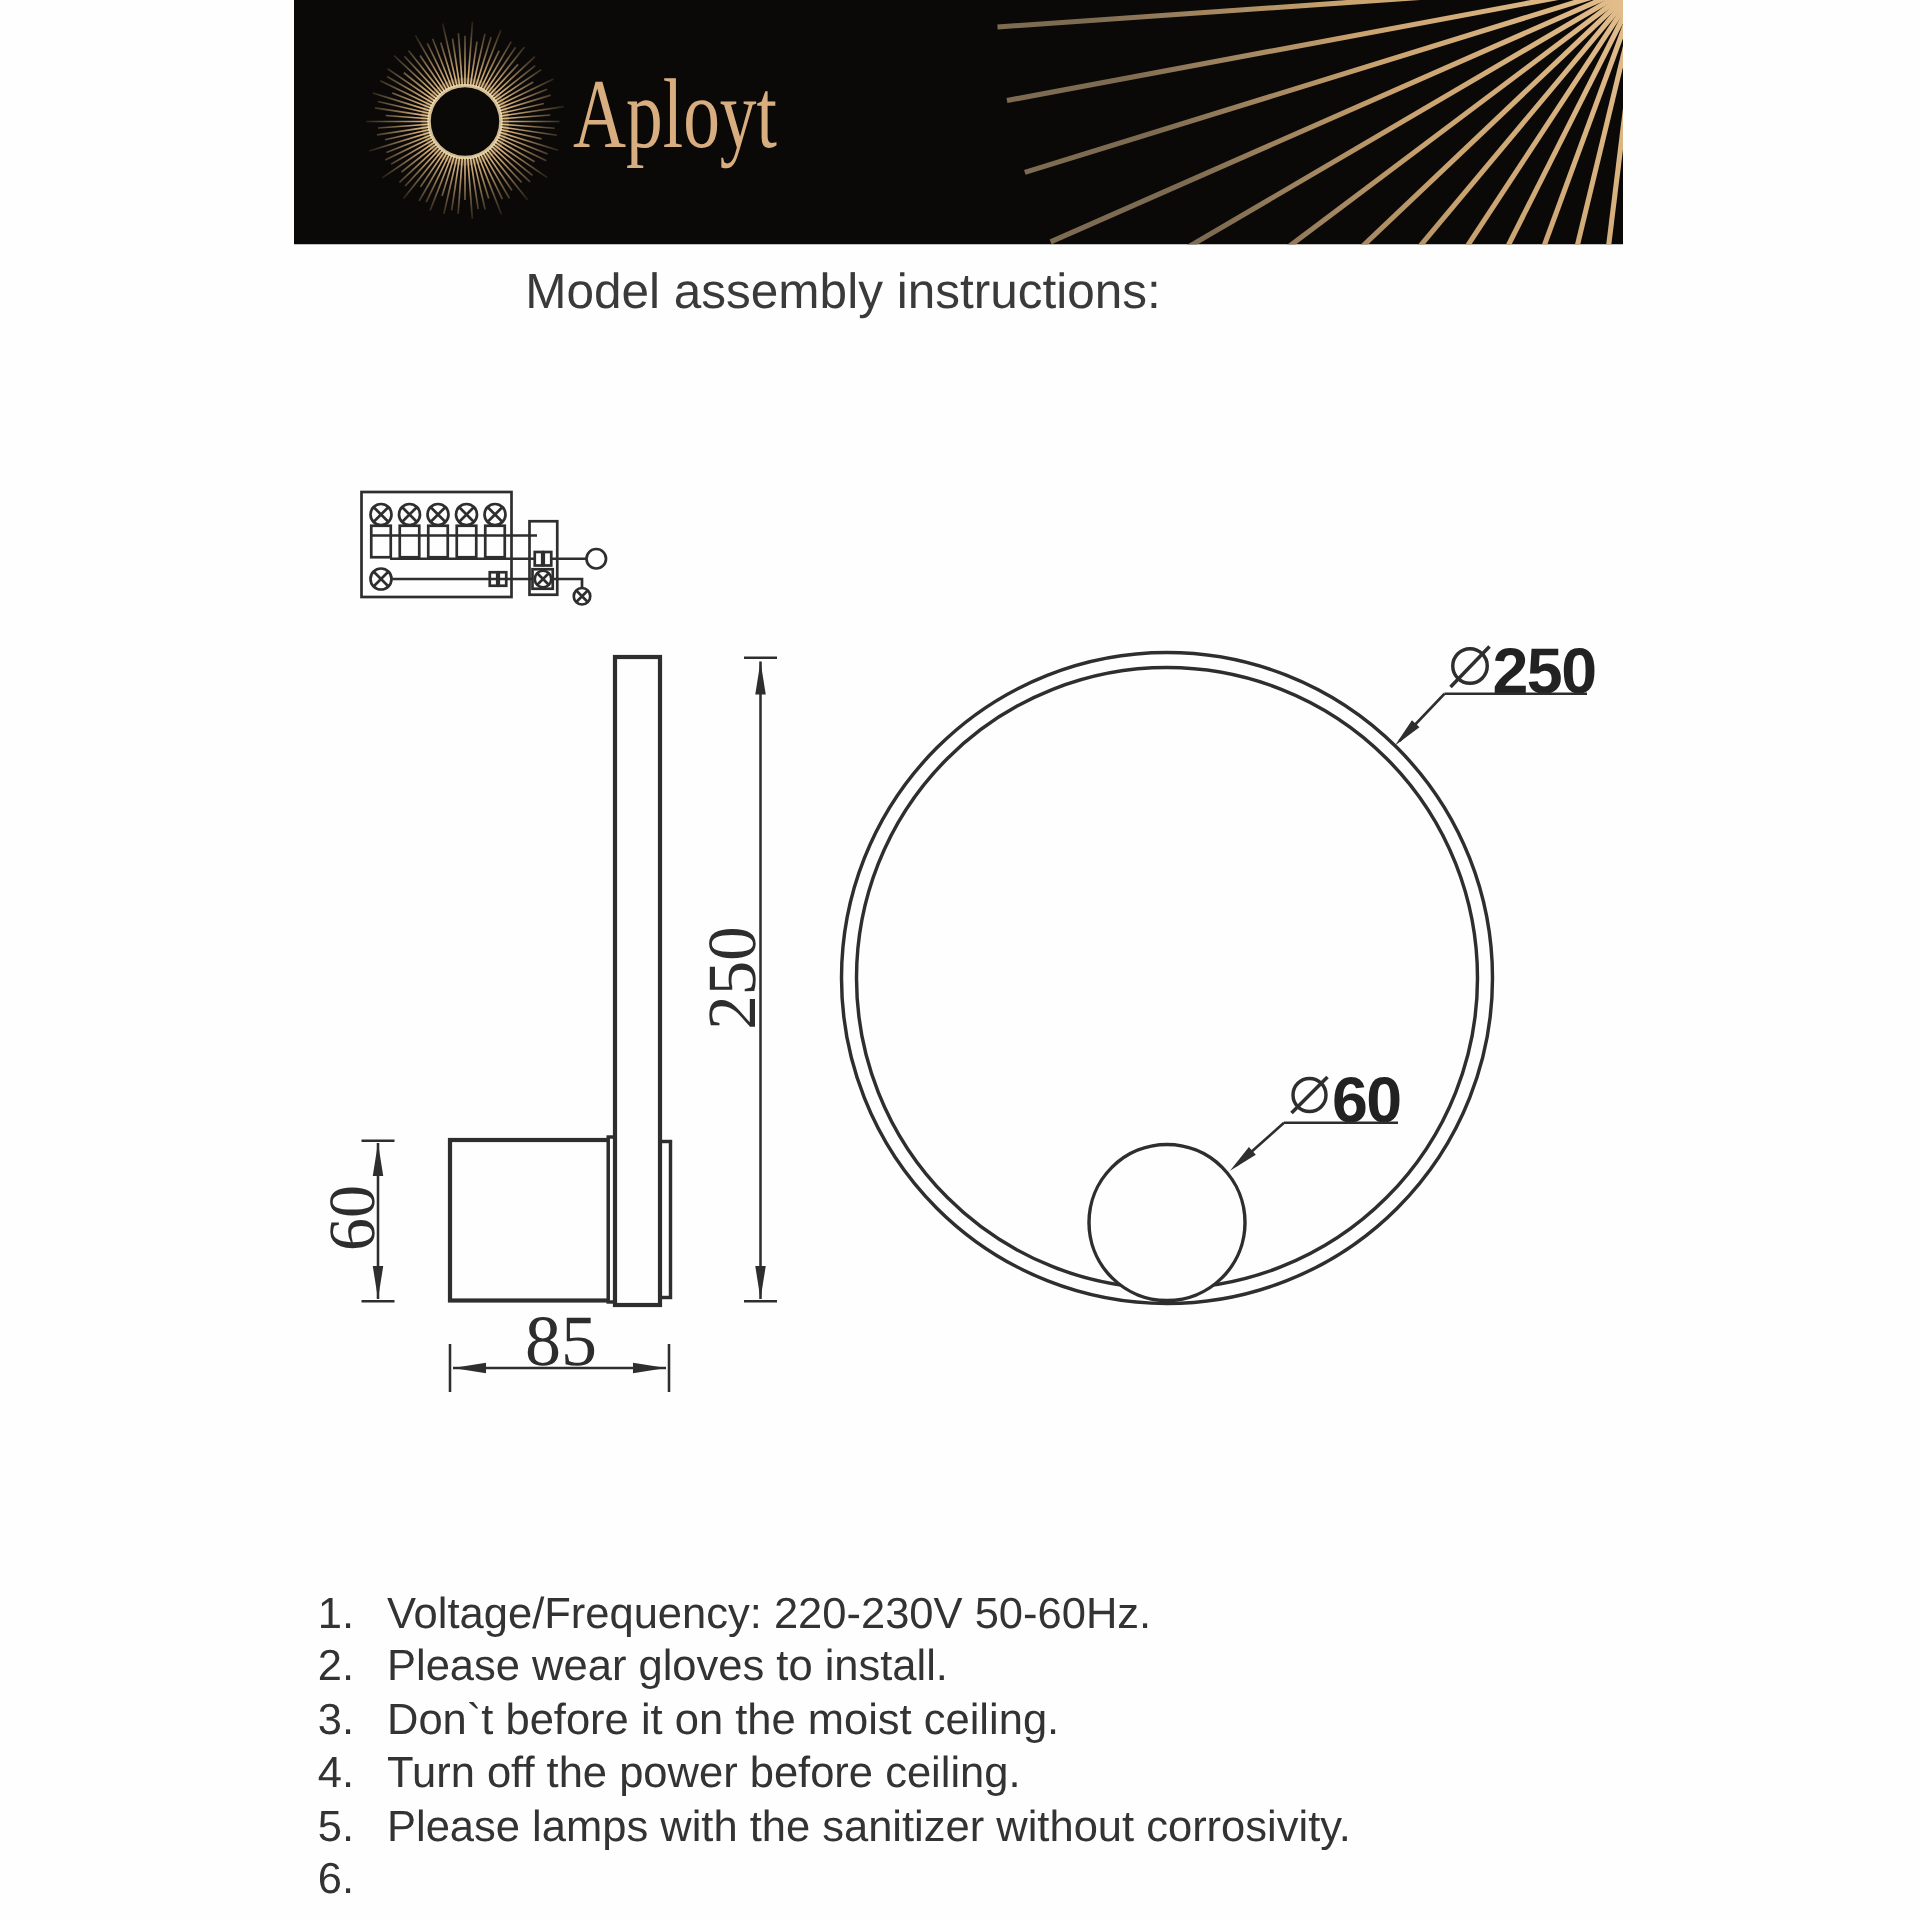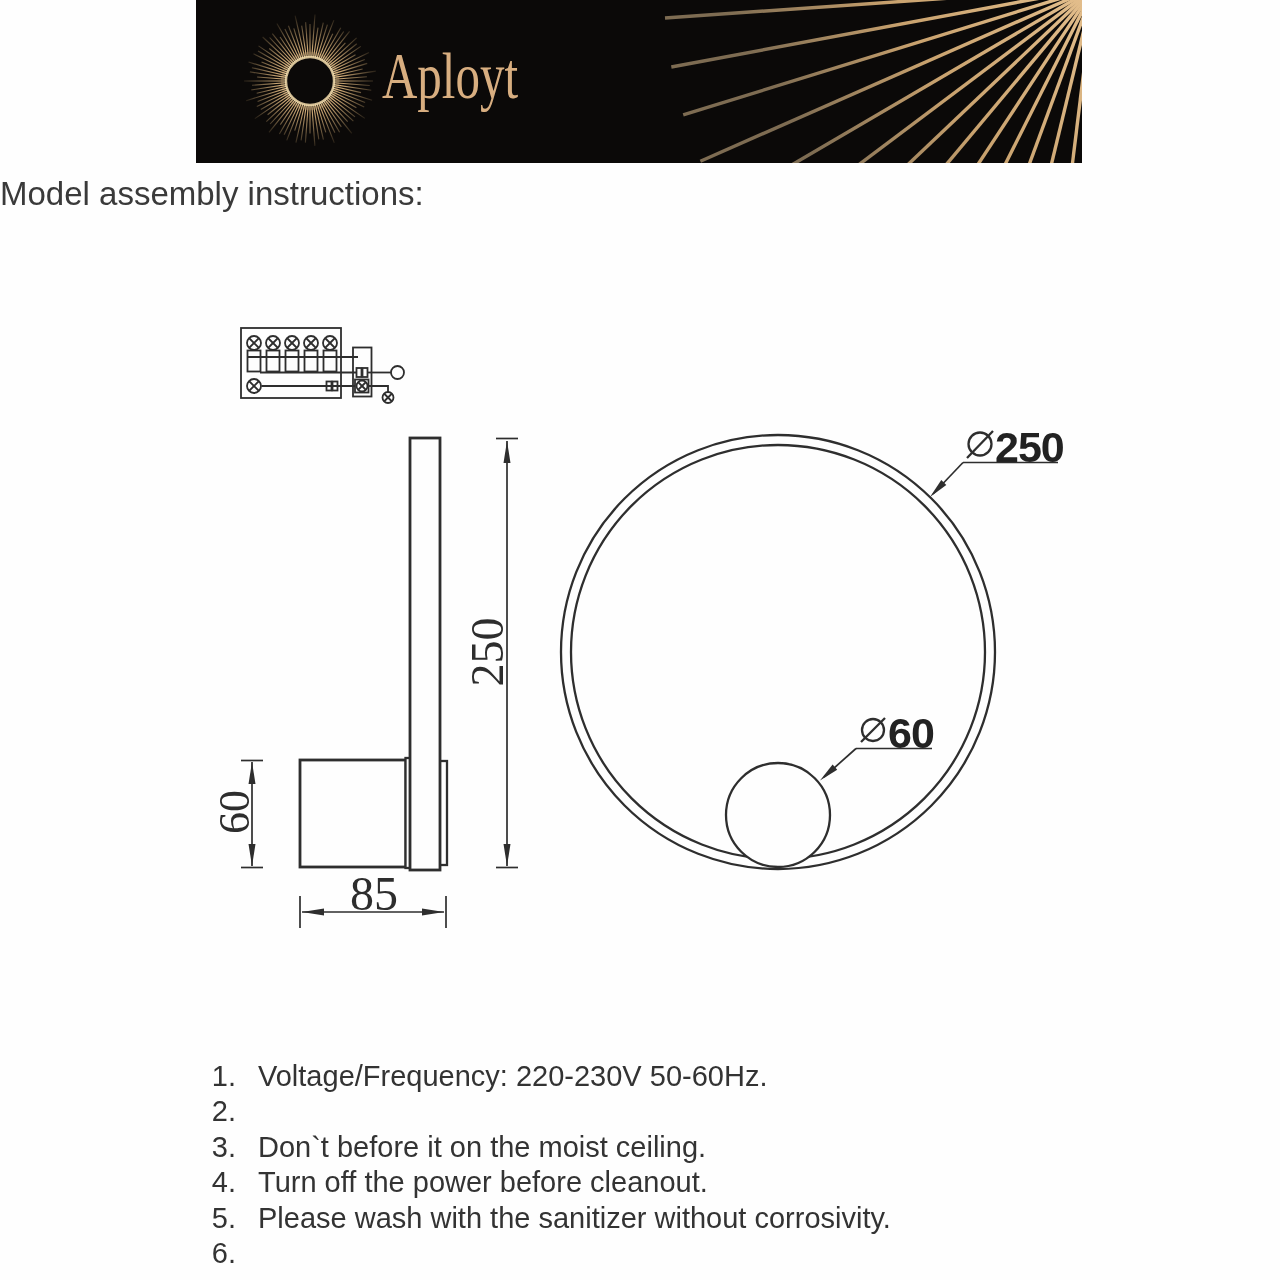--- a/index.html
+++ b/index.html
@@ -7,21 +7,21 @@
     --gold:#d8ae80;
     --line:#2e2e2e;
     --text:#3a3a3a;
   }
   html,body{margin:0;padding:0;background:#ffffff;}
   .page{position:relative;width:1280px;height:1280px;background:#fefefe;overflow:hidden;
         font-family:"Liberation Sans",sans-serif;padding-left:34px;}
   .banner{position:absolute;left:196px;top:0;width:886px;height:163px;}
   .banner svg{display:block;width:886px;height:163px;}
   .brand-text{font-family:"Liberation Serif",serif;fill:var(--gold);}
-  .title-block{position:absolute;left:0;top:174px;width:1124px;
+  .title-block{position:absolute;left:0;top:174px;width:1124px;text-align:center;
                color:var(--text);font-size:33px;line-height:39px;}
   .drawing{position:absolute;left:0;top:280px;width:1280px;height:680px;}
   .drawing .ln{stroke:var(--line);fill:none;}
   .drawing .thick{stroke-width:2.8;}
   .drawing .mid{stroke-width:2.3;}
   .drawing .thin{stroke-width:1.8;}
   .drawing .dim{stroke-width:1.7;}
   .drawing .whitefill{fill:#fefefe;}
   .drawing .arrow{fill:var(--line);stroke:none;}
   .dim-serif{font-family:"Liberation Serif",serif;fill:#2d2d2d;}
@@ -291,31 +291,32 @@
     </g>
   </svg>
 
   <div class="list">
     <div class="item">
       <span class="num">1.</span>
       <span class="txt">Voltage/Frequency: 220-230V 50-60Hz.</span>
     </div>
     <div class="item">
       <span class="num">2.</span>
+      <span class="txt">Please wear gloves to install.</span>
     </div>
     <div class="item">
       <span class="num">3.</span>
       <span class="txt">Don`t before it on the moist ceiling.</span>
     </div>
     <div class="item">
       <span class="num">4.</span>
-      <span class="txt">Turn off the power before cleanout.</span>
+      <span class="txt">Turn off the power before ceiling.</span>
     </div>
     <div class="item">
       <span class="num">5.</span>
-      <span class="txt">Please wash with the sanitizer without corrosivity.</span>
+      <span class="txt">Please lamps with the sanitizer without corrosivity.</span>
     </div>
     <div class="item">
       <span class="num">6.</span>
     </div>
   </div>
 
 </div>
 
 </body></html>

